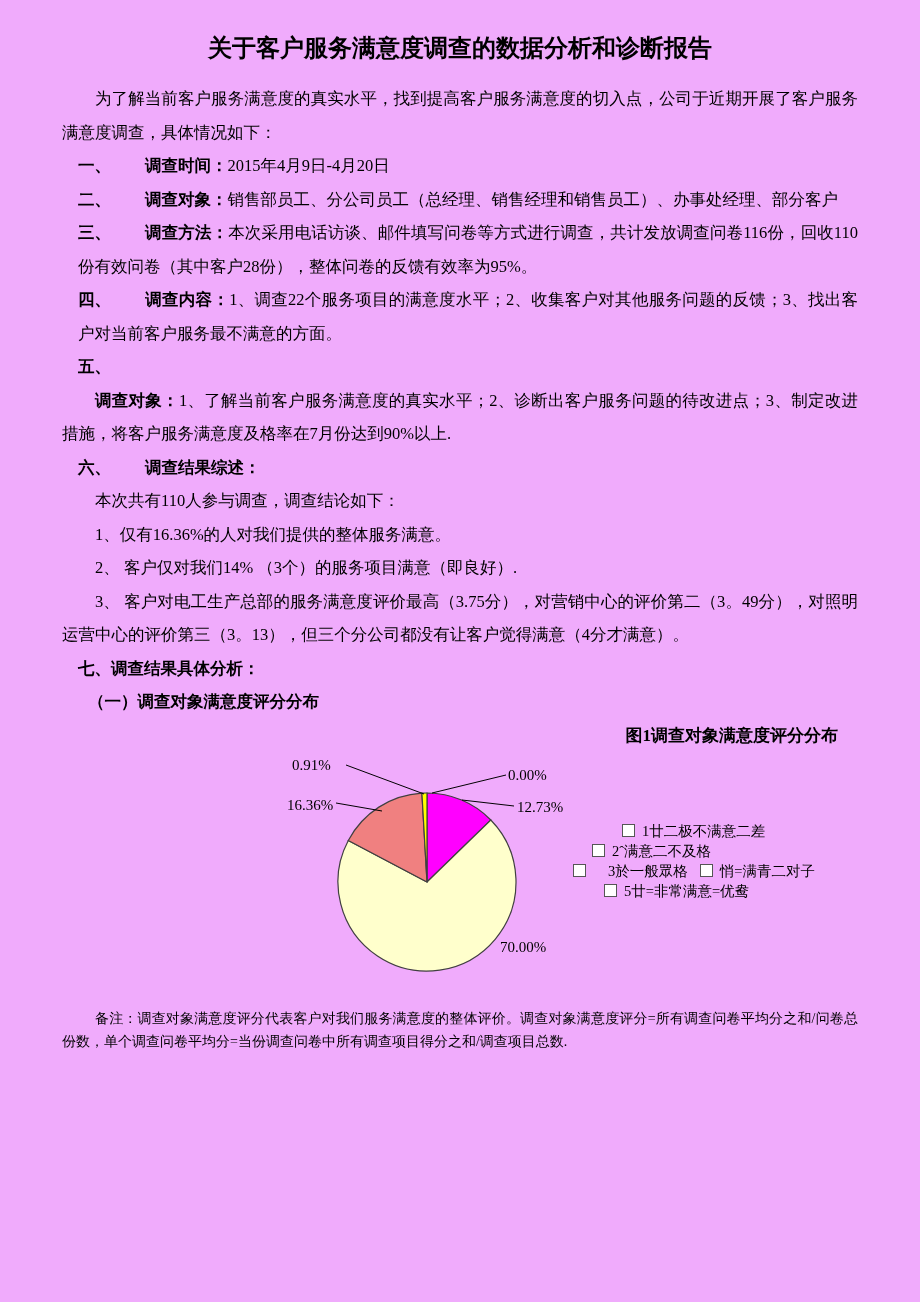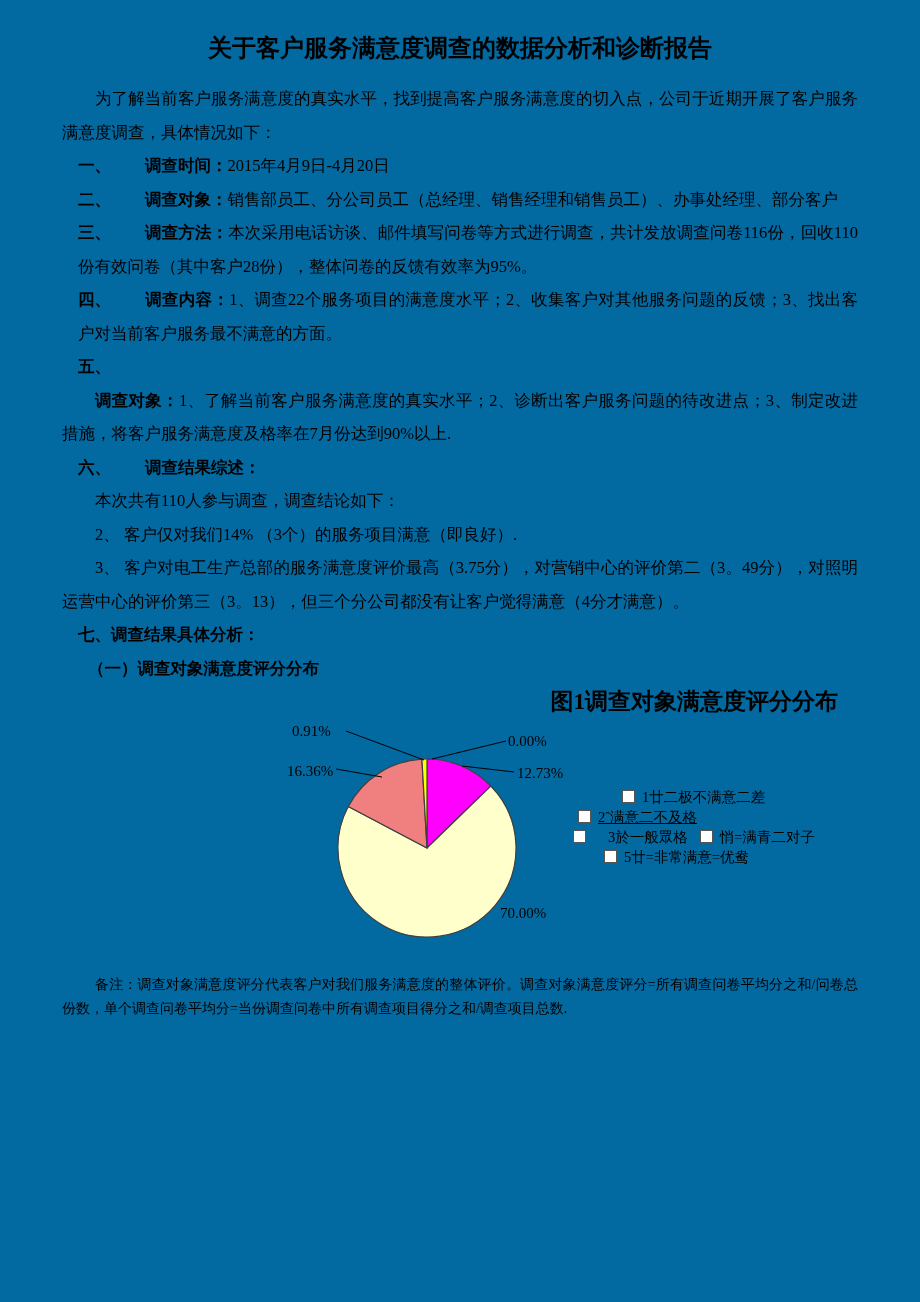--- a/index.html
+++ b/index.html
@@ -1,21 +1,21 @@
 <!DOCTYPE html>
 <html><head>
 <meta charset="utf-8">
 <style>
   * { margin:0; padding:0; box-sizing:border-box; }
   html,body { background:#ffffff; }
   .page {
     position:relative;
     width:920px; height:1302px;
     margin:0 auto;
-    background:#0369a1;
+    background:#f0abfc;
     font-family:"Liberation Serif","DejaVu Serif",serif;
     color:#000000;
     overflow:hidden;
   }
   .doc { padding:30px 62px 0 62px; }
   .doc-title {
     font-size:24px; font-weight:bold; text-align:center;
     line-height:36px; margin-bottom:16px;
   }
   .body-text {
@@ -23,21 +23,21 @@
     text-align:justify;
   }
   .para-indent { text-indent:33px; }
   .item { padding-left:16px; }
   .num { display:inline-block; width:67px; font-weight:bold; }
   .num-solo { font-weight:bold; }
   .lbl { font-weight:bold; }
   .bold-line { font-weight:bold; padding-left:16px; }
   .sub-head { font-weight:bold; padding-left:26px; }
   .fig-title {
-    font-size:23px; font-weight:bold; text-align:right;
+    font-size:17px; font-weight:bold; text-align:right;
     padding-right:20px; line-height:30px; margin-top:2px;
   }
   .chart-block { position:relative; width:796px; height:250px; }
   .chart-svg { position:absolute; left:0; top:0; }
   .pct-label { font-size:15px; font-family:"Liberation Serif","DejaVu Serif",serif; fill:#000; }
   .legend { position:absolute; left:0; top:0; width:796px; height:250px; font-size:14.5px; }
   .lg-row { position:absolute; white-space:nowrap; }
   .lg-box {
     display:inline-block; width:13px; height:13px;
     border:1px solid #555; background:#fff;
@@ -80,20 +80,21 @@
 
     <div class="body-text para-indent">
       <span class="lbl">调查对象：</span><span>1、了解当前客户服务满意度的真实水平；2、诊断出客户服务问题的待改进点；3、制定改进措施，将客户服务满意度及格率在7月份达到90%以上.</span>
     </div>
 
     <div class="body-text item">
       <span class="num">六、</span><span class="lbl">调查结果综述：</span>
     </div>
 
     <div class="body-text para-indent">本次共有110人参与调查，调查结论如下：</div>
+    <div class="body-text para-indent">1、仅有16.36%的人对我们提供的整体服务满意。</div>
     <div class="body-text para-indent">2、 客户仅对我们14% （3个）的服务项目满意（即良好）.</div>
     <div class="body-text para-indent">3、 客户对电工生产总部的服务满意度评价最高（3.75分），对营销中心的评价第二（3。49分），对照明运营中心的评价第三（3。13），但三个分公司都没有让客户觉得满意（4分才满意）。</div>
 
     <div class="body-text bold-line">七、调查结果具体分析：</div>
     <div class="body-text sub-head">（一）调查对象满意度评分分布</div>
 
 
     <div class="fig-title">图1调查对象满意度评分分布</div>
 
     <div class="chart-block">
@@ -116,21 +117,21 @@
           <text class="pct-label" x="225" y="59">16.36%</text>
           <text class="pct-label" x="455" y="61">12.73%</text>
           <text class="pct-label" x="438" y="201">70.00%</text>
         </g>
       </svg>
 
       <div class="legend">
         <div class="lg-row" style="left:530px; top:71px;margin-left:30px;">
           <span class="lg-box"></span><span>1廿二极不满意二差</span>
         </div>
-        <div class="lg-row" style="left:516px; top:91px;text-decoration:underline;">
+        <div class="lg-row" style="left:530px; top:91px;">
           <span class="lg-box"></span><span>2ˆ满意二不及格</span>
         </div>
         <div class="lg-row" style="left:511px; top:111px;">
           <span class="lg-box"></span><span style="display:inline-block;width:15px;"></span><span>3於一般眾格</span><span style="display:inline-block;width:12px;"></span><span class="lg-box"></span><span>悄=满青二对子</span>
         </div>
         <div class="lg-row" style="left:530px; top:131px;margin-left:12px;">
           <span class="lg-box"></span><span>5廿=非常满意=优鸯</span>
         </div>
       </div>
     </div>

